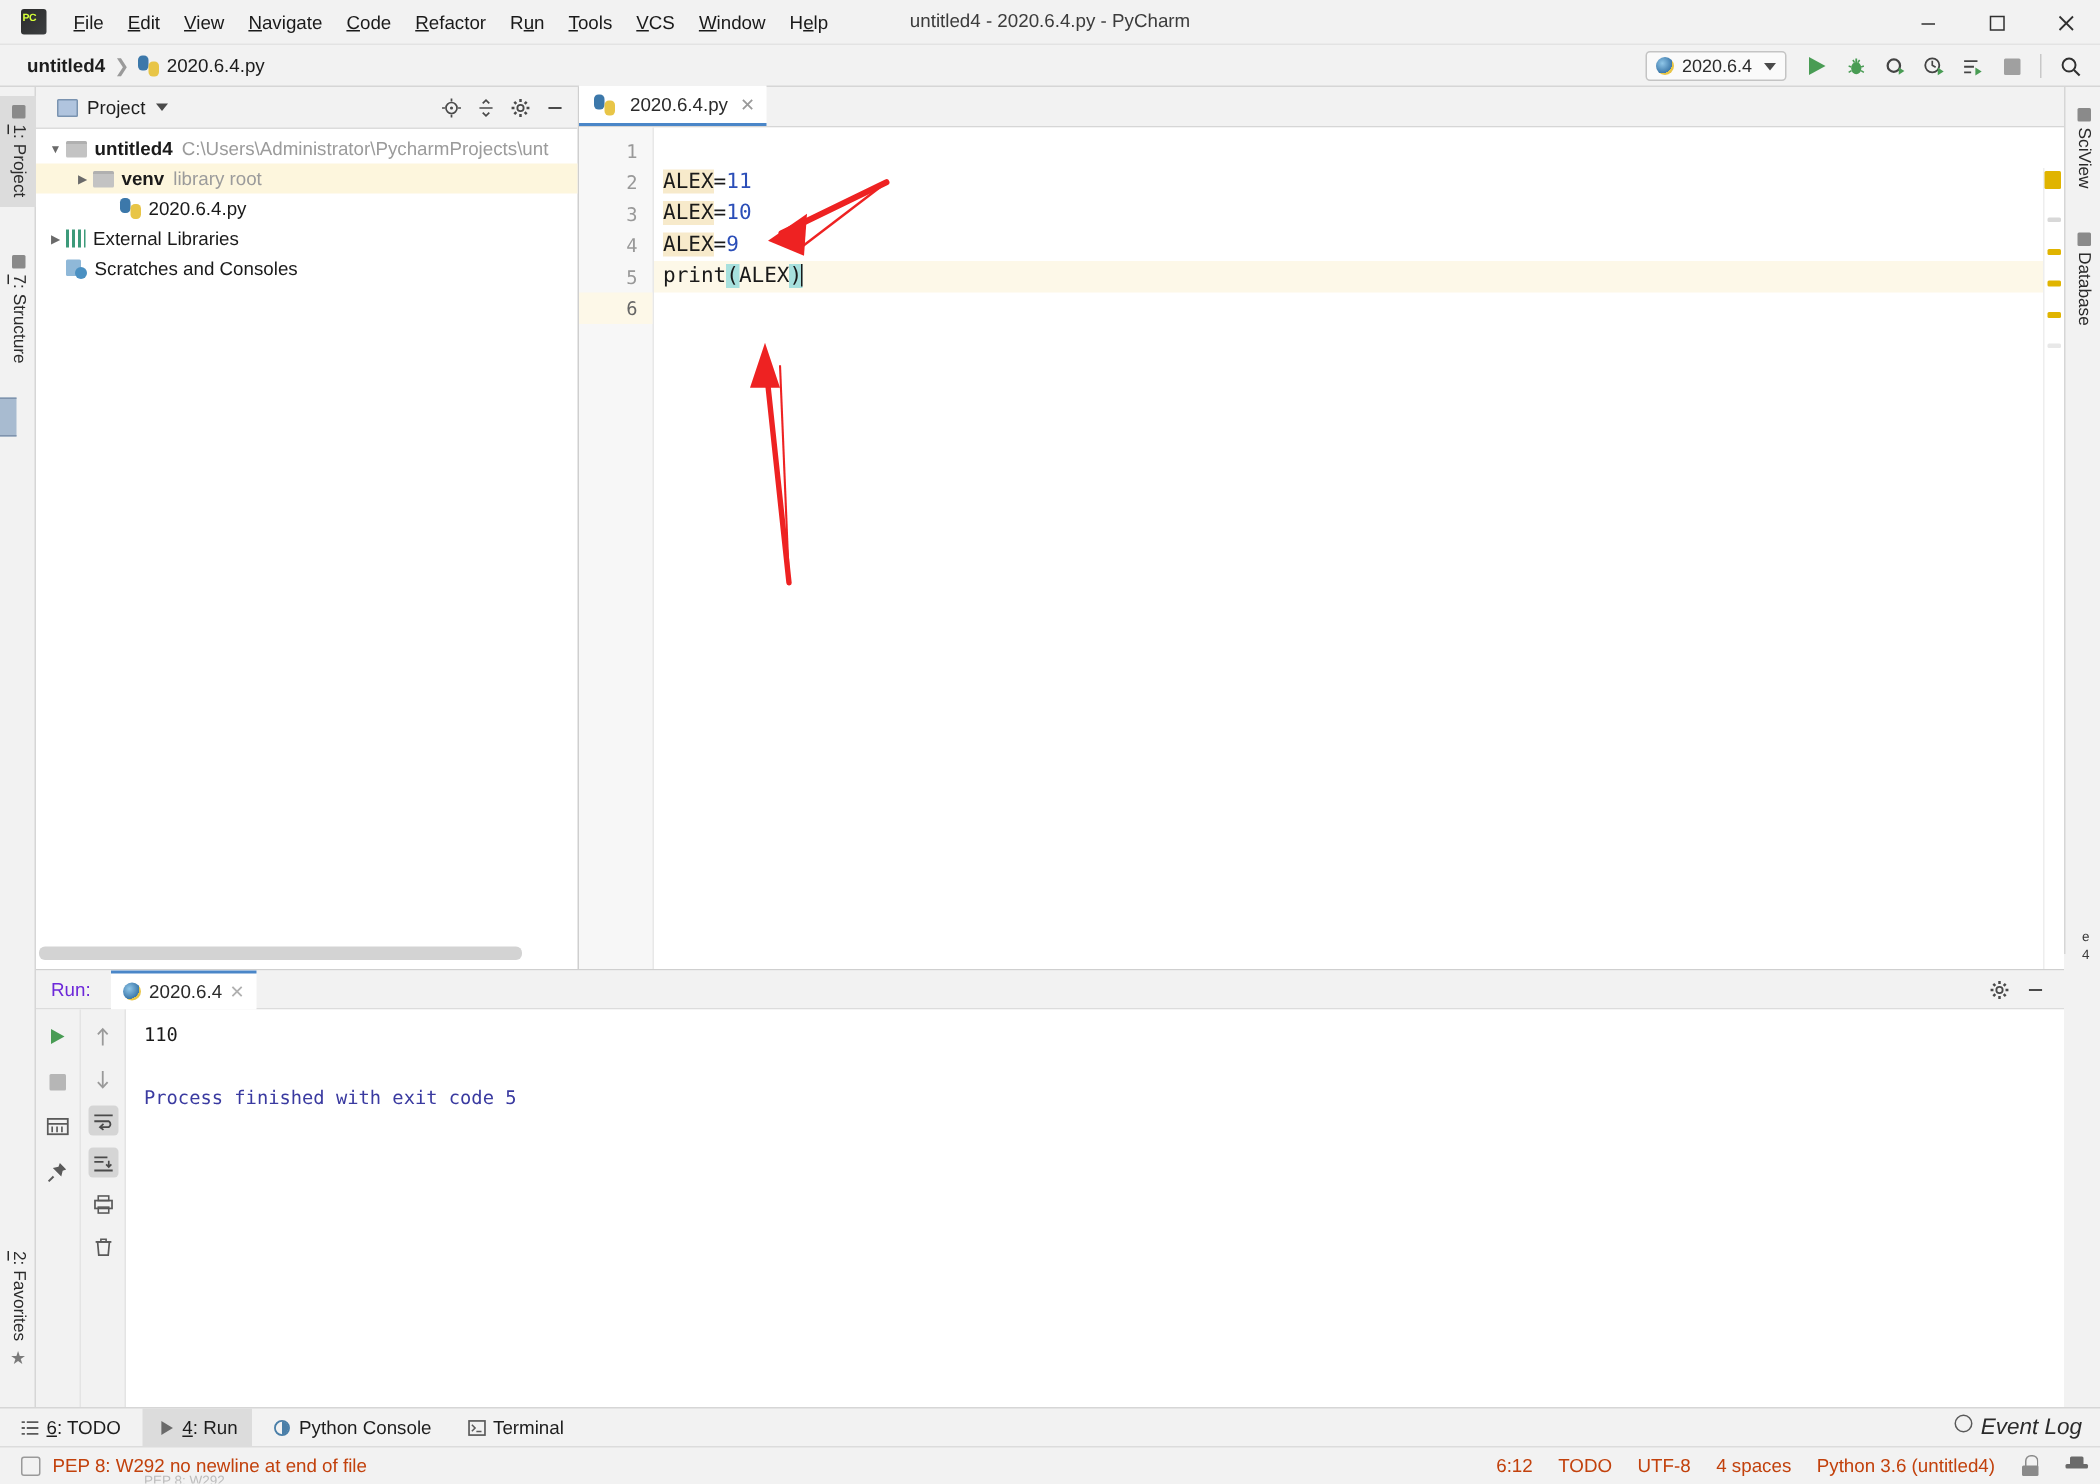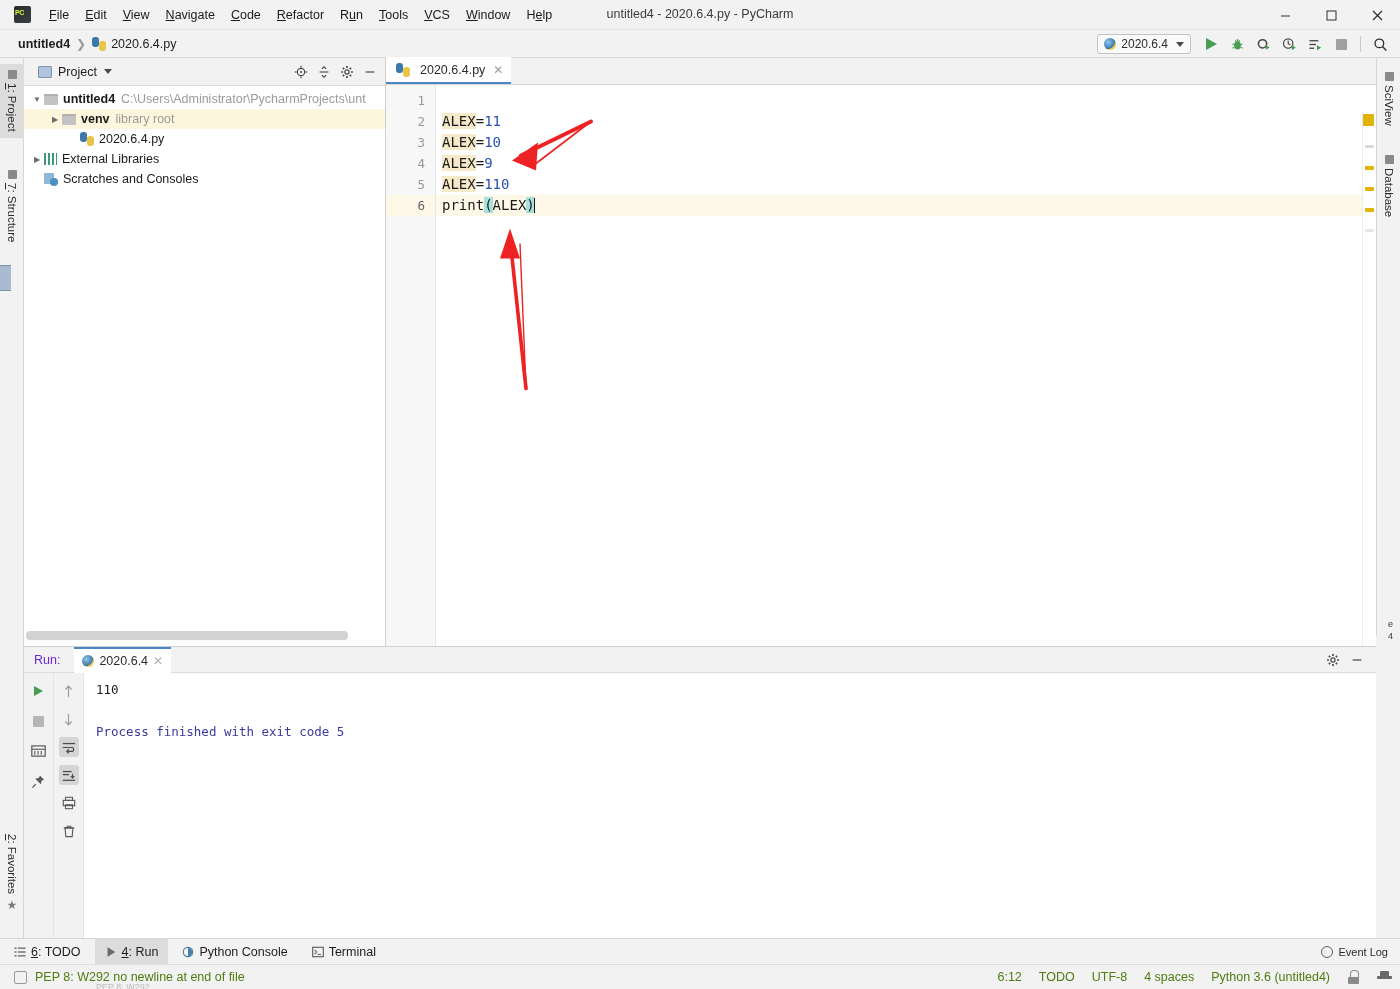--- a/index.html
+++ b/index.html
@@ -277,29 +277,29 @@
     border-top: 1px solid #d6d6d6;
   }
   .btab {
     display: flex; align-items: center; gap: 5px; height: 26px;
     padding: 0 10px; font-size: 12.5px; color: #1d1d1d; margin-left: 4px;
   }
   .btab.active { background: #dcdcdc; }
   .btab .u { text-decoration: underline; }
   .btab-ico { width: 12px; height: 12px; flex: none; color: #5a5a5a; font-size: 10px;
               display: flex; align-items: center; justify-content: center; }
-  .evt-log { margin-left: auto; display: flex; align-items: flex-end; gap: 5px;
-             padding-right: 12px; font-size: 11px; }
+  .evt-log { margin-left: auto; display: flex; align-items: flex-start; gap: 5px;
+             padding-right: 12px; font-size: 15px; font-style: italic; }
   .evt-ico { width: 12px; height: 12px; border: 1.5px solid #5a5a5a; border-radius: 50%; }
 
   
   .statusbar {
     position: absolute; left: 0; top: 964px; width: 1400px; height: 25px;
     background: #f2f2f2; display: flex; align-items: center;
-    border-top: 1px solid #dcdcdc; font-size: 12.5px; color: #4d7c0f;
+    border-top: 1px solid #dcdcdc; font-size: 12.5px; color: #c2410c;
   }
   .sb-ico {
     width: 13px; height: 13px; border: 1px solid #9a9a9a; border-radius: 2px;
     margin-left: 14px; margin-right: 8px; flex: none;
   }
   .sb-right { margin-left: auto; display: flex; align-items: center; gap: 17px; padding-right: 8px; }
   .lock-ico { width: 13px; height: 14px; position: relative; }
   .lock-ico::before { content:""; position:absolute; left:1px; bottom:0; width:11px; height:7px; background:#8a8a8a; border-radius:1px; }
   .lock-ico::after { content:""; position:absolute; left:3px; top:0; width:7px; height:7px; border:1.5px solid #8a8a8a; border-bottom:none; border-radius:4px 4px 0 0; }
   .hat-ico { width: 15px; height: 14px; position: relative; }
@@ -555,21 +555,20 @@
           <div class="lnum">3</div>
           <div class="lnum">4</div>
           <div class="lnum">5</div>
           <div class="lnum cur">6</div>
         </div>
       <div class="code" id="code-lines">
           <div class="cline">&nbsp;</div>
           <div class="cline"><span class="ident">ALEX</span><span class="op">=</span><span class="num">11</span></div>
           <div class="cline"><span class="ident">ALEX</span><span class="op">=</span><span class="num">10</span></div>
           <div class="cline"><span class="ident">ALEX</span><span class="op">=</span><span class="num">9</span></div>
-          <div class="cline"><span class="ident">ALEX</span><span class="op">=</span><span class="num">110</span></div>
           <div class="cline cur"><span class="fn">print</span><span class="brace-hl">(</span><span class="op">ALEX</span><span class="brace-hl">)</span><span class="caret"></span></div>
         </div>
 
       <svg class="anno" viewBox="0 0 990 561">
         <g>
           <path d="M205 23 L135 57" stroke="#ee2222" stroke-width="4" stroke-linecap="round" fill="none"></path>
           <path d="M205 23 L146 68" stroke="#ee2222" stroke-width="1.6" fill="none"></path>
           <path d="M126 62 L152 44 L150 72 Z" fill="#ee2222"></path>
         </g>
         <g>

